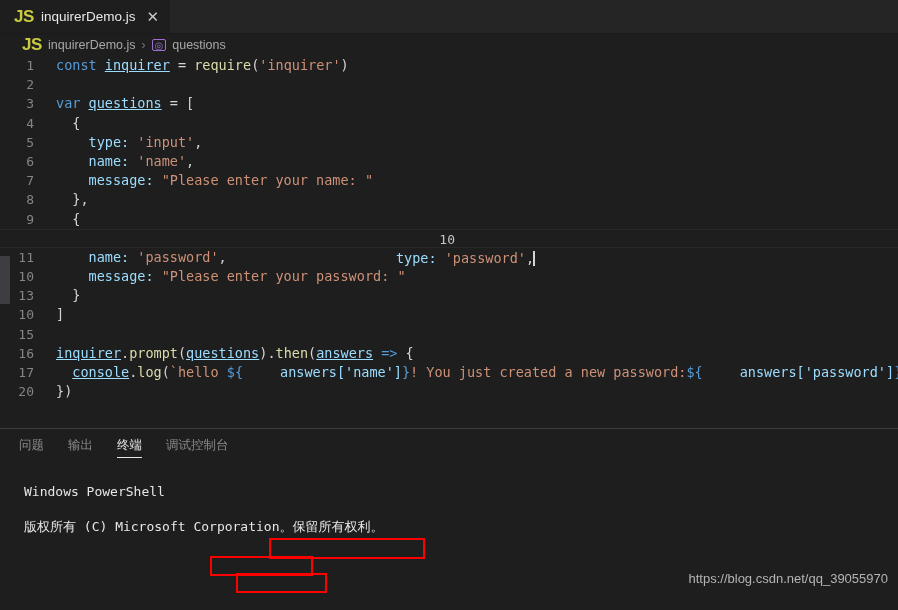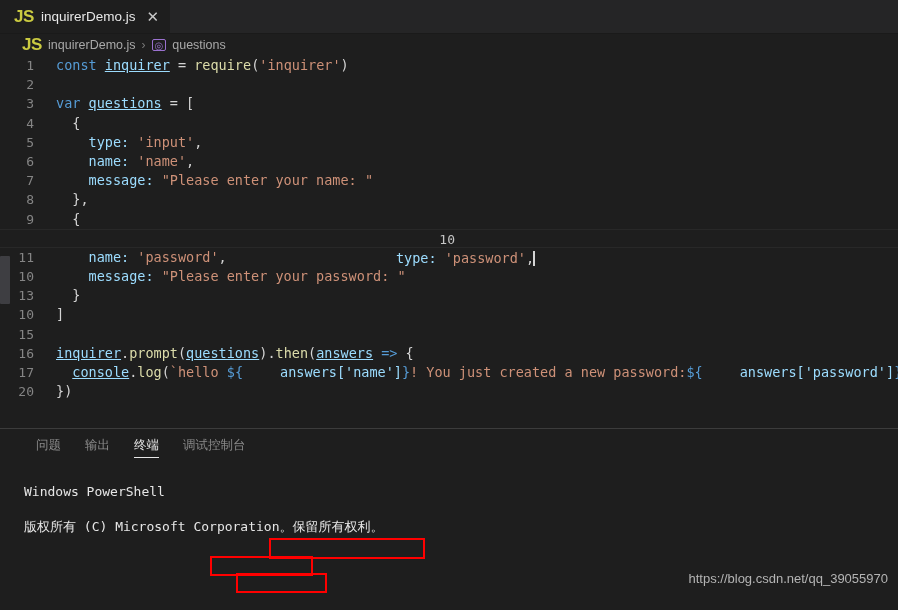--- a/index.html
+++ b/index.html
@@ -86,21 +86,21 @@
   .interp-v{ color:#9cdcfe;margin-left:37px; }
   .cursor{
     display:inline-block; width:1.5px; height:15px; background:#d4d4d4;
     vertical-align:-3px; margin-left:-1px;
   }
 
   
   .divider{ height:1px; background:#3c3c3c; }
   .panel{ background:#1e1e1e; height:203px; position:relative; }
   .panel-tabs{
-    display:flex; align-items:center; gap:24px; height:32px; padding-left:36px;
+    display:flex; align-items:center; gap:24px; height:32px; padding-left:19px;
     font-family:"Liberation Sans", sans-serif; font-size:12.5px;
   }
   .ptab{ color:#8a8a8a; cursor:pointer; height:32px; display:flex;
          align-items:center; position:relative; }
   .ptab.active{ color:#e7e7e7; }
   .ptab.active::after{
     content:""; position:absolute; left:0; right:0; bottom:3px;
     height:1px; background:#e7e7e7;
   }
   .term{

